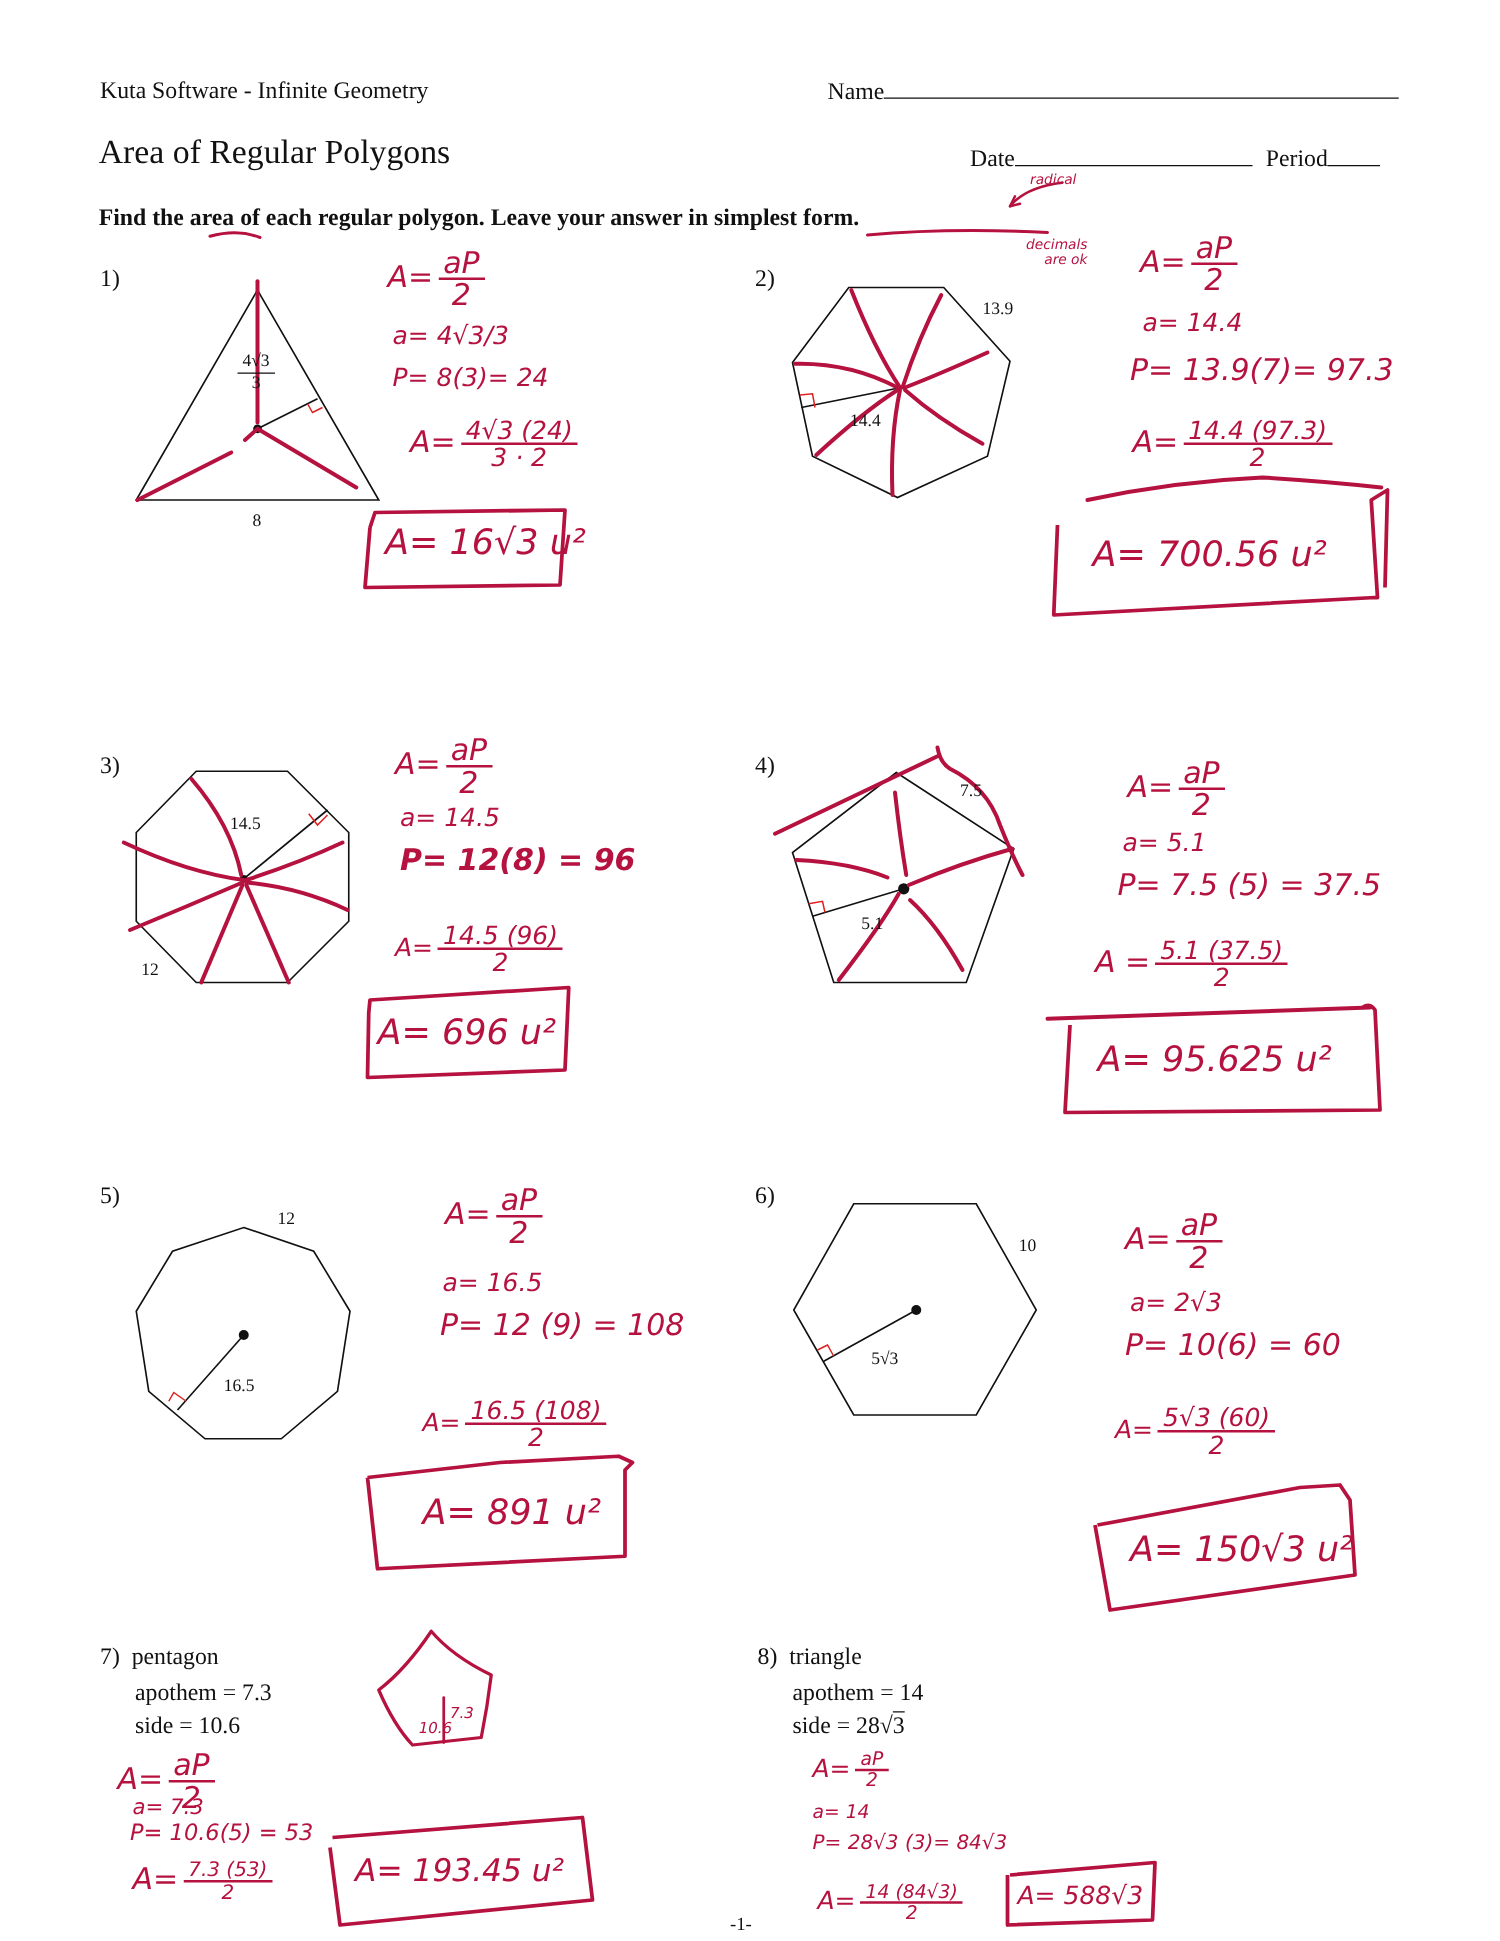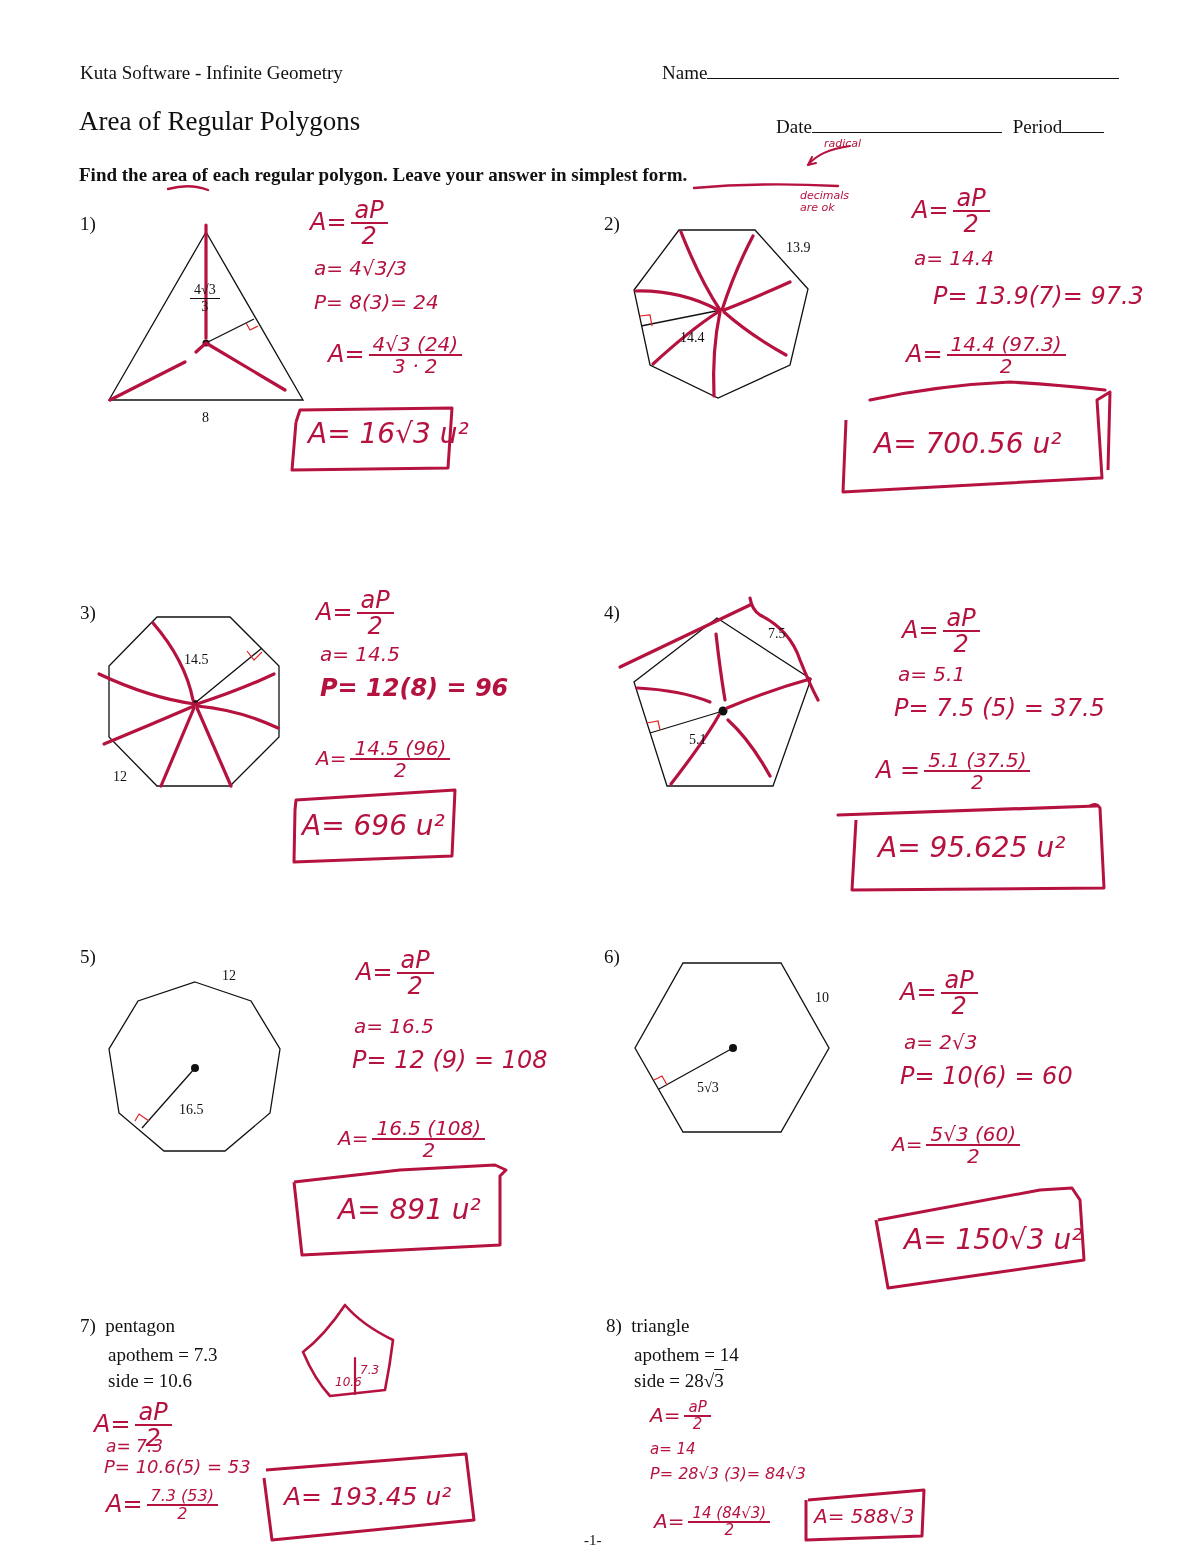--- a/index.html
+++ b/index.html
@@ -7,21 +7,21 @@
          font-family:"Liberation Serif", "DejaVu Serif", serif; color:#111; }
   .abs { position:absolute; }
   .hdr-small { font-size:19px; }
   .title { font-size:27px; }
   .instr { font-size:19px; font-weight:bold; }
   .num { font-size:19px; }
   .lbl { font-size:14px; }
   .ink { color:#b5123f; font-family:"DejaVu Sans", sans-serif; font-style:italic; }
   .ink-f { font-size:24px; line-height:1; white-space:nowrap; }
   .ink-s { font-size:20px; line-height:1; white-space:nowrap; }
-  .ink-xs { font-size:15px; line-height:1; white-space:nowrap; }
+  .ink-xs { font-size:15px; line-height:1; white-space:nowrap;text-align:right; }
   .ink-ans { font-size:28px; line-height:1; white-space:nowrap; }
   .frac { display:inline-flex; flex-direction:column; align-items:center; vertical-align:middle; margin-left:4px; }
   .frac .top { border-bottom:2px solid #b5123f; padding:0 4px; }
   .frac.doc .top { border-bottom:1px solid #111; }
   svg { position:absolute; left:0; top:0; overflow:visible; }
   .shape { fill:none; stroke:#111; stroke-width:1.3; }
   .ra { fill:none; stroke:#e02020; stroke-width:1.2; }
   .red { fill:none; stroke:#b5123f; stroke-width:3.2; stroke-linecap:round; stroke-linejoin:round; }
   .redbox { fill:none; stroke:#b5123f; stroke-width:3; stroke-linejoin:round; }
   .dot { fill:#111; }
@@ -102,21 +102,21 @@
 </svg>
 <div class="abs lbl" style="left:786px;top:240px;">13.9</div>
 <div class="abs lbl" style="left:680px;top:330px;">14.4</div>
 <div class="abs ink ink-f" style="left:912px;top:186px;">
   <span>A=</span><span class="frac">
       <span class="top">aP</span>
       <span>2</span>
     </span>
 </div>
 <div class="abs ink ink-s" style="left:914px;top:248px;">a= 14.4</div>
-<div class="abs ink ink-f" style="left:933px;top:284px;">P= 13.9(7)= 97.3</div>
+<div class="abs ink ink-f" style="left:904px;top:284px;">P= 13.9(7)= 97.3</div>
 <div class="abs ink ink-f" style="left:906px;top:334px;">
   <span>A=</span><span class="frac ink-s">
       <span class="top">14.4 (97.3)</span>
       <span>2</span>
     </span>
 </div>
 <div class="abs ink ink-ans" style="left:874px;top:430px;">A=  700.56 u²</div>
 
 <div class="abs num" style="left:80px;top:602px;">3)</div>
 <svg width="1200" height="1553">

